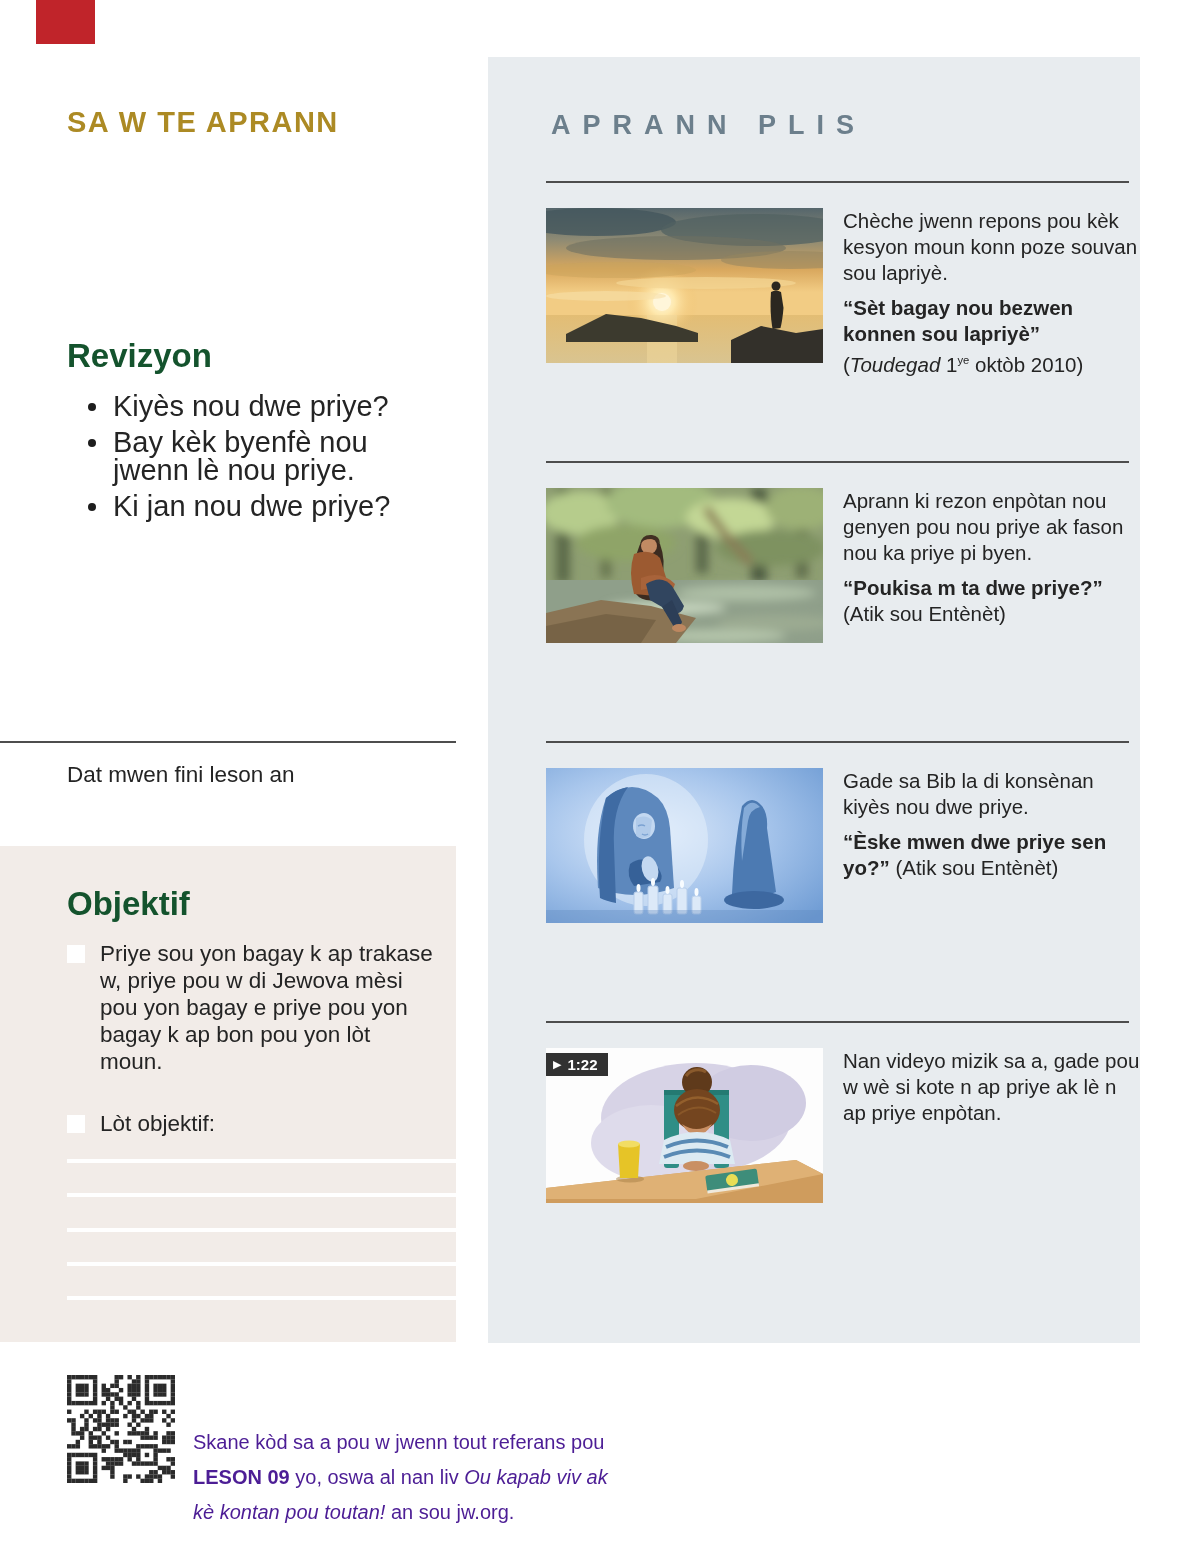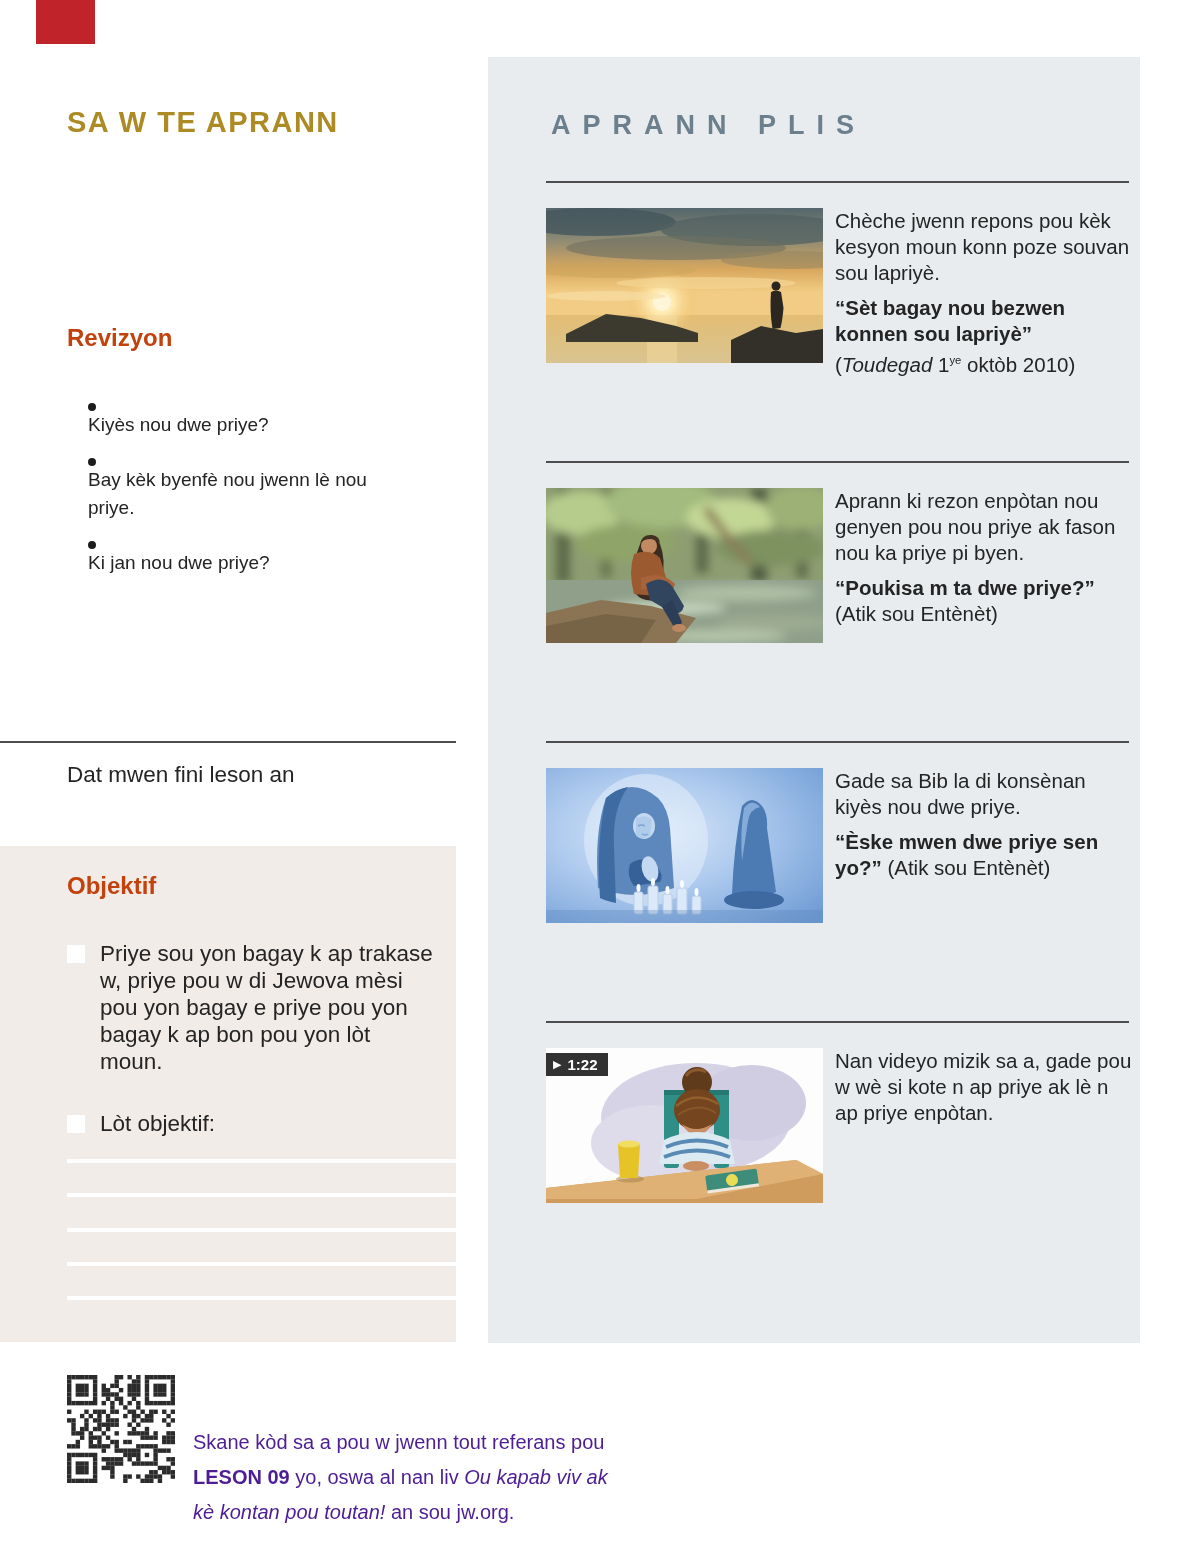--- a/index.html
+++ b/index.html
@@ -6,44 +6,44 @@
   .page{position:relative;width:1140px;height:1543px;background:#ffffff;overflow:hidden;
         font-family:"Liberation Sans","DejaVu Sans",sans-serif;color:#242424;}
 
   
   .red-tab{position:absolute;left:36px;top:0;width:59px;height:44px;background:#c0242a;}
 
   
   .h-gold{position:absolute;left:67px;top:106px;font-size:29px;font-weight:700;
           letter-spacing:1.5px;color:#ac8a24;}
   .intro{position:absolute;left:67px;top:168px;width:404px;font-size:22.5px;line-height:28.5px;}
-  .h-slate{font-weight:700;color:#c2410c;font-size:24px;}
+  .h-slate{font-weight:700;color:#14532d;font-size:33px;margin-top:13px;}
   .h-revizyon{position:absolute;left:67px;top:324px;}
   .bullets{position:absolute;left:88px;top:392px;width:310px;}
-  .bullet-row{display:flex;margin-bottom:7px;font-size:19px;line-height:28.5px;flex-direction:column;}
+  .bullet-row{display:flex;margin-bottom:7px;font-size:29px;line-height:28.5px;}
   .dot{flex:none;width:8px;height:8px;border-radius:50%;background:#1d1d1d;margin:11px 17px 0 0;}
   .rule-left{position:absolute;left:0;top:741px;width:456px;height:2px;background:#4d4d4d;}
   .date-label{position:absolute;left:67px;top:762px;font-size:22.5px;}
   .beige-panel{position:absolute;left:0;top:846px;width:456px;height:496px;background:#f2ece8;}
   .h-objektif{position:absolute;left:67px;top:872px;}
   .goal-row1{position:absolute;left:67px;top:940px;width:370px;display:flex;}
   .goal-row2{position:absolute;left:67px;top:1110px;width:370px;display:flex;}
   .checkbox{flex:none;width:18px;height:18px;background:#ffffff;margin:5px 15px 0 0;}
   .goal-text{font-size:22.5px;line-height:27px;width:336px;}
   .wline{position:absolute;left:67px;width:389px;height:4px;background:#ffffff;}
 
   
   .gray-panel{position:absolute;left:488px;top:57px;width:712px;height:1286px;background:#e8ecef;}
   .h-aprann{position:absolute;left:551px;top:110px;font-size:27px;font-weight:700;
             letter-spacing:12px;color:#6c7f8c;}
   .item-rule{position:absolute;left:546px;width:583px;height:1.5px;background:#4d4d4d;}
   .item-row{position:absolute;left:546px;display:flex;}
   .thumb{flex:none;position:relative;width:277px;height:155px;overflow:hidden;background:#ccc;}
   .thumb svg{display:block;}
-  .itxt{margin-left:12px;width:300px;font-size:20.5px;line-height:26px;}
+  .itxt{margin-left:20px;width:300px;font-size:20.5px;line-height:26px;}
   .desc{margin:0 0 9px 0;}
   .ttl{margin:0;font-weight:700;}
   .ttl-narrow{width:252px;}
   .ref{margin:0;}
   .ref-inline{font-weight:400;}
   .ttl-ital{font-style:italic;}
   sup{font-size:0.55em;}
   .badge{position:absolute;left:0;top:5px;background:rgba(22,22,22,0.88);color:#fff;
          font-size:15px;font-weight:700;padding:3px 10px 3px 7px;display:flex;align-items:center;}
   .badge .tri{font-size:11px;margin-right:6px;}

